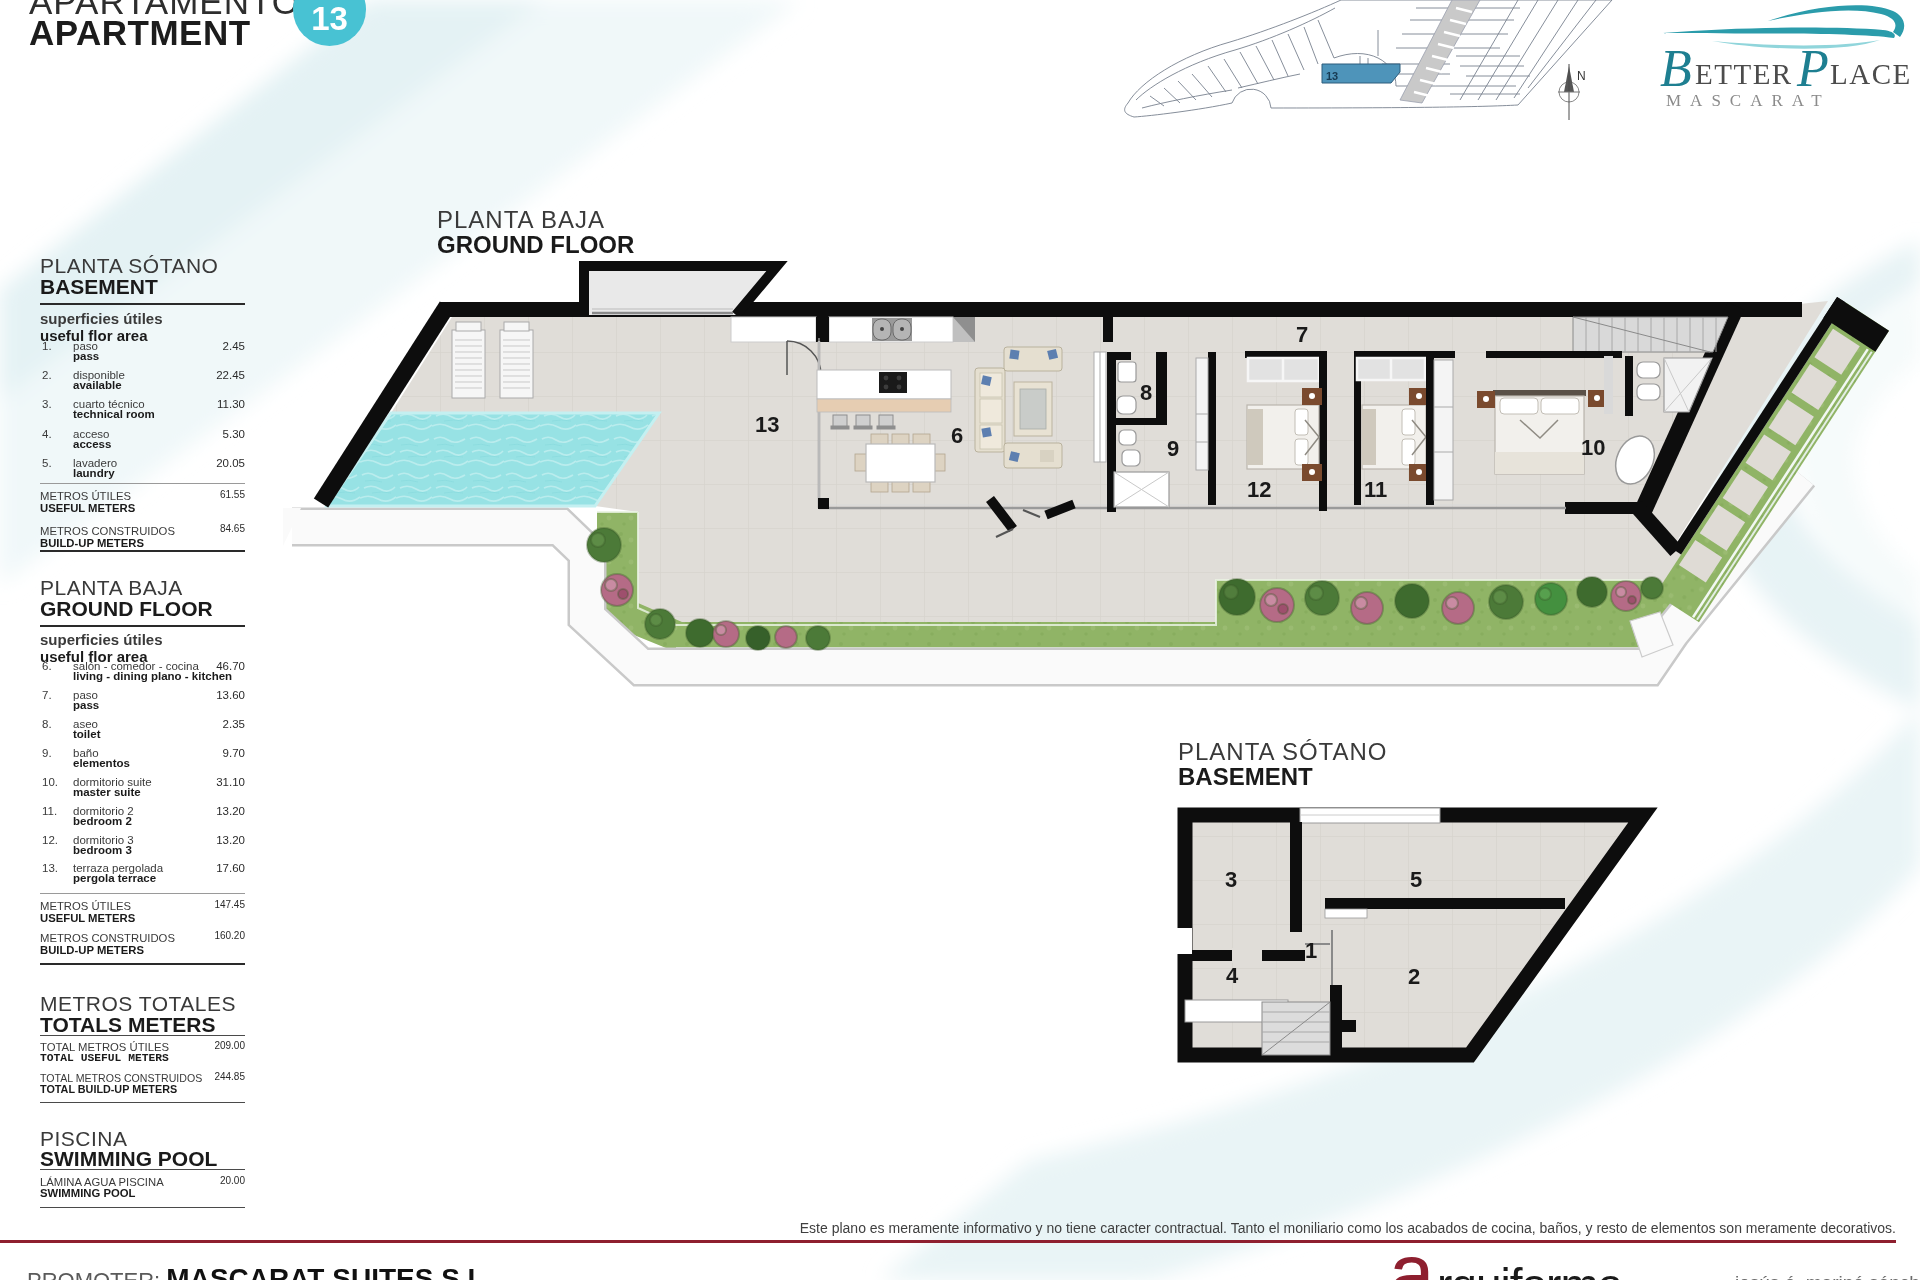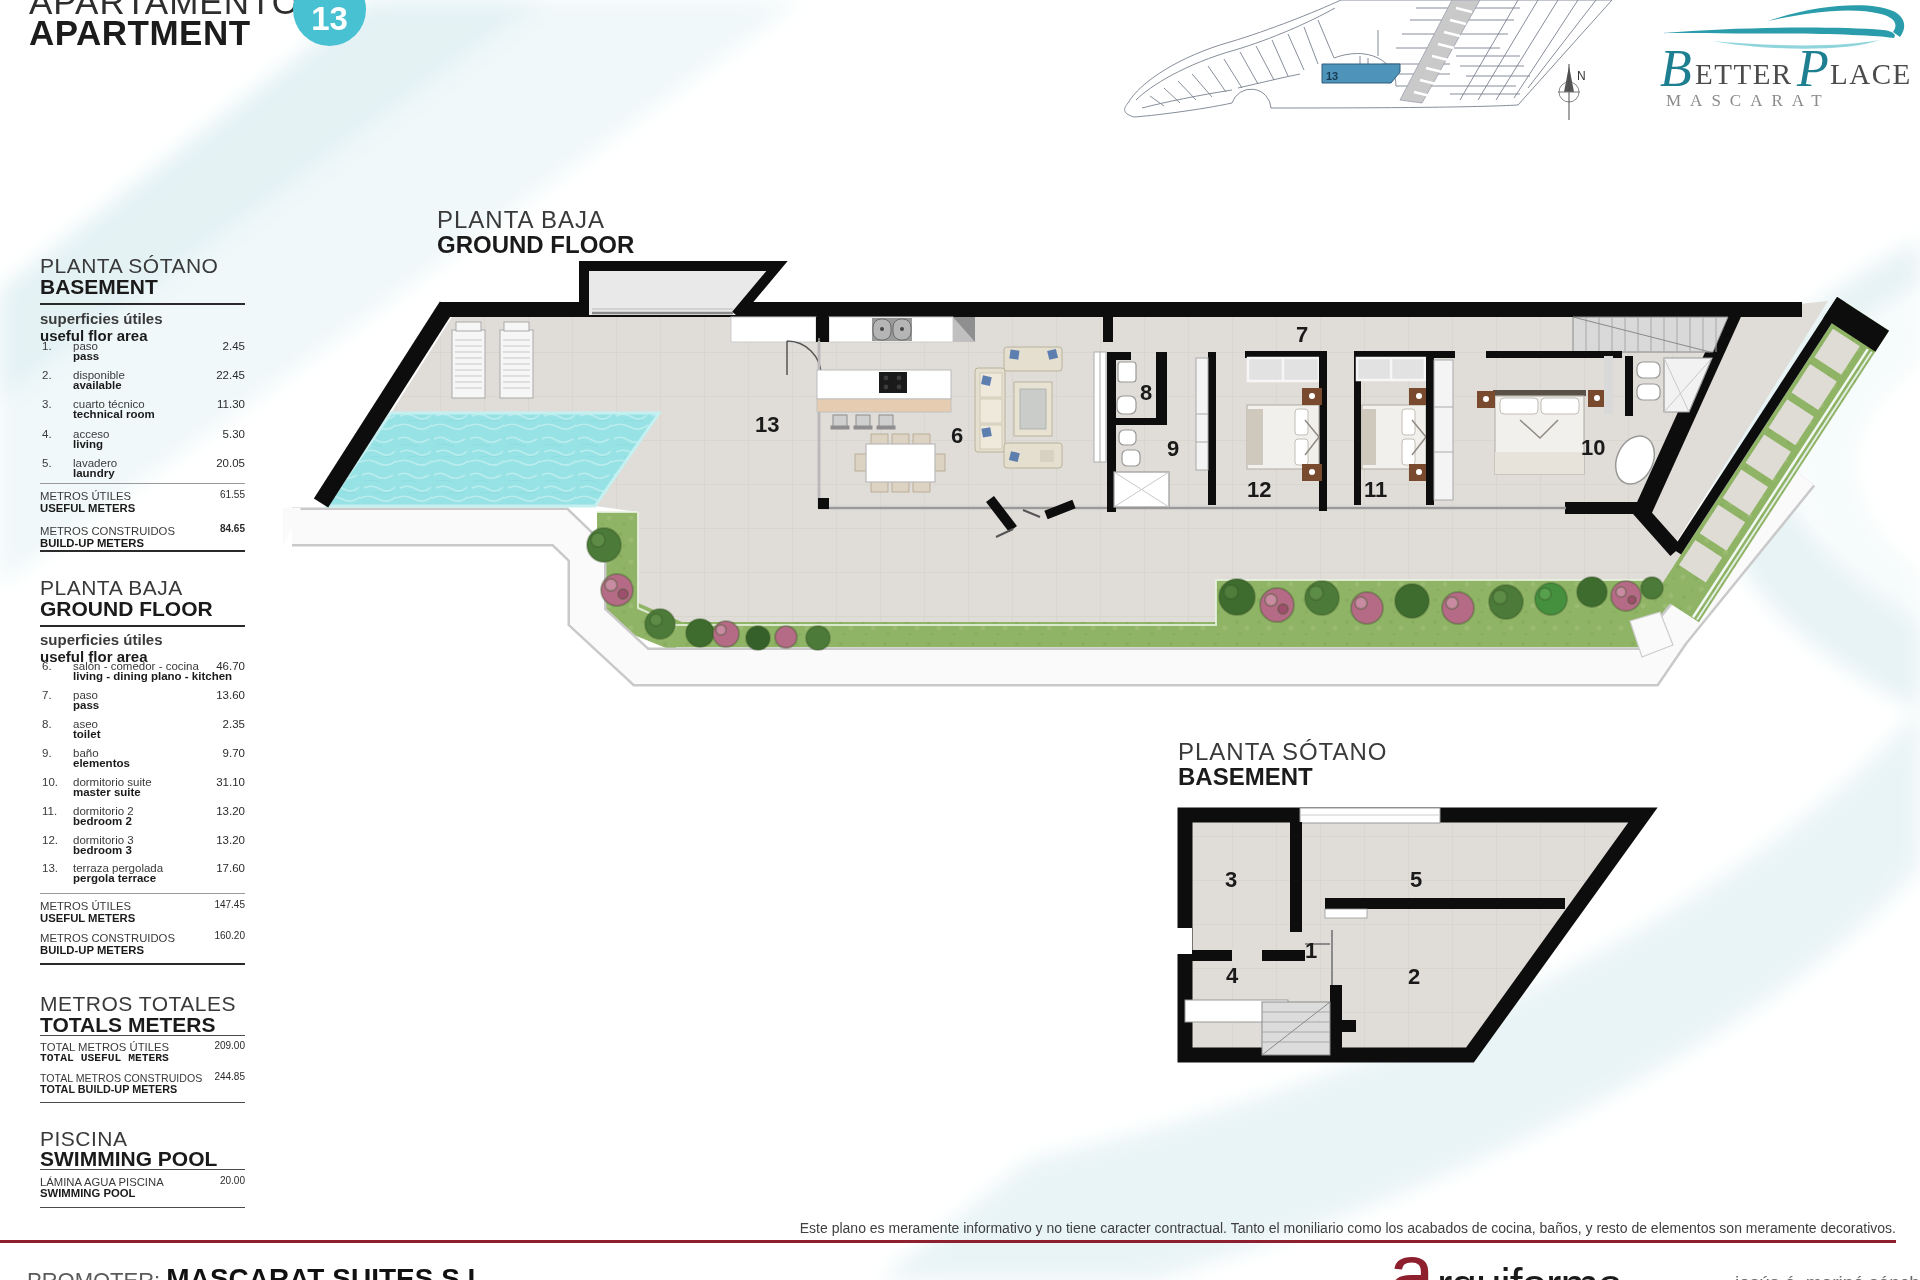--- a/index.html
+++ b/index.html
@@ -438,36 +438,36 @@
     </div>
   <div class="row" style="top:398px;">
       <span class="num">3.</span>
       <span class="nm1">cuarto técnico</span>
       <span class="nm2">technical room</span>
       <span class="val">11.30</span>
     </div>
   <div class="row" style="top:428px;">
       <span class="num">4.</span>
       <span class="nm1">acceso</span>
-      <span class="nm2">living</span>
+      <span class="nm2">access</span>
       <span class="val">5.30</span>
     </div>
   <div class="row" style="top:457px;">
       <span class="num">5.</span>
       <span class="nm1">lavadero</span>
       <span class="nm2">laundry</span>
       <span class="val">20.05</span>
     </div>
   <div class="tr2" style="top:483px;"></div>
   <div class="mrow1" style="top:490px;">METROS ÚTILES</div>
   <div class="mrow2" style="top:502px;">USEFUL METERS</div>
   <div class="mval" style="top:489px;">61.55</div>
   <div class="mrow1" style="top:525px;">METROS CONSTRUIDOS</div>
   <div class="mrow2" style="top:537px;">BUILD-UP METERS</div>
-  <div class="mval" style="top:523px;font-weight:bold;">84.65</div>
+  <div class="mval" style="top:523px;">84.65</div>
   <div class="tr1" style="top:550px;"></div>
 
   <div class="abs h1a" style="top:577px;">PLANTA BAJA</div>
   <div class="abs h1b" style="top:598px;">GROUND FLOOR</div>
   <div class="tr1" style="top:625px;"></div>
   <div class="abs sub1" style="top:632px;">superficies útiles</div>
   <div class="abs sub2" style="top:649px;">useful flor area</div>
 
   <div class="row" style="top:660px;">
       <span class="num">6.</span>

